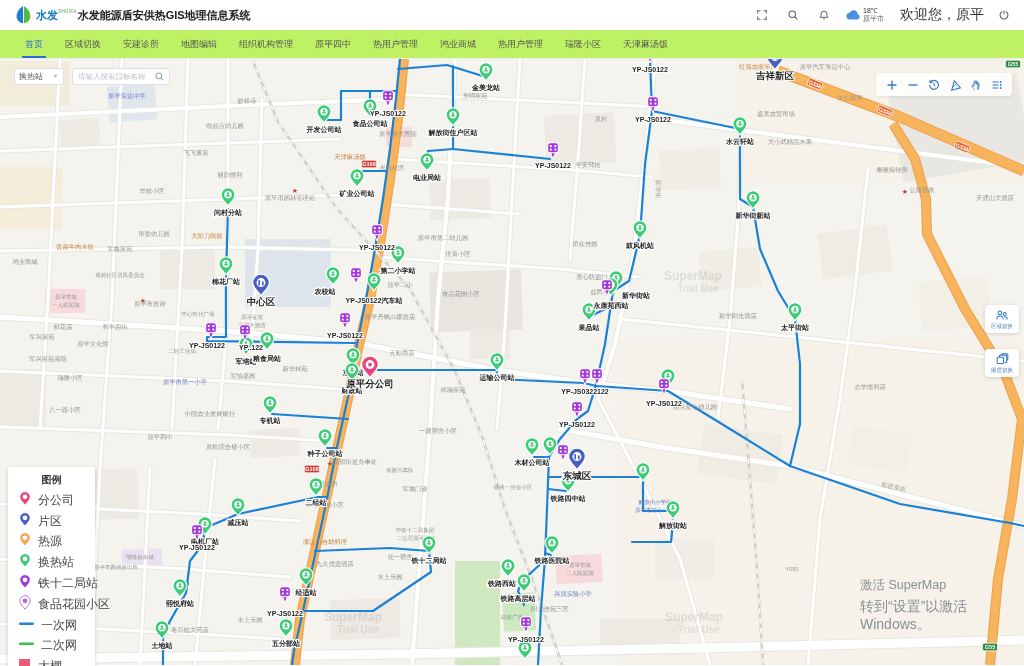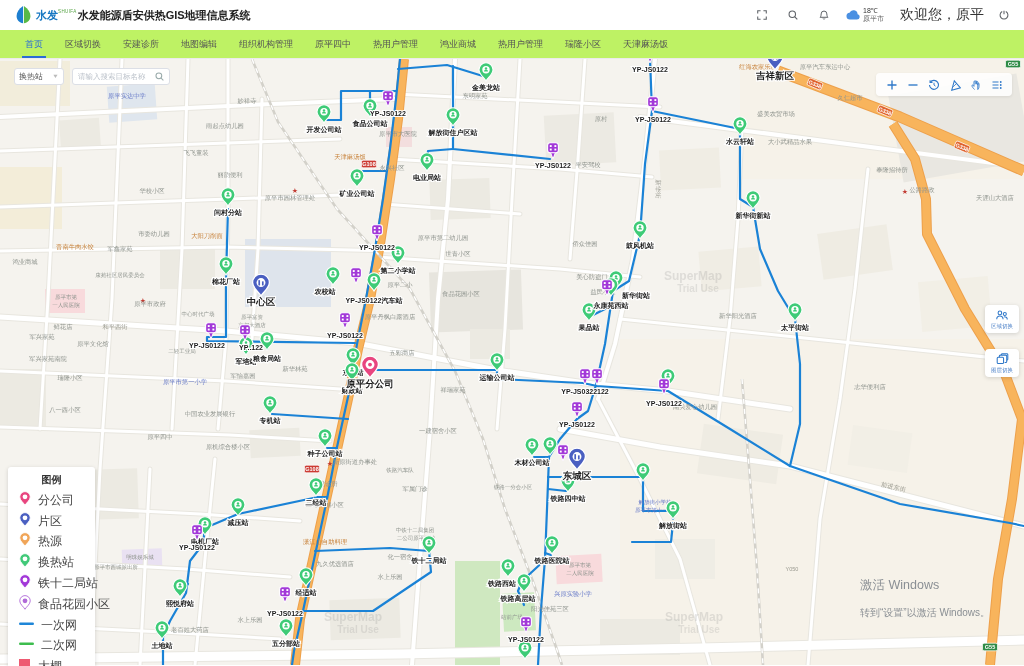--- a/index.html
+++ b/index.html
@@ -32,21 +32,21 @@
 #map-toolbar{left:876px;top:14px;width:136px;height:23px;background:rgba(255,255,255,.85);border-radius:4px;display:flex;align-items:center;justify-content:space-around;padding:0 5px;box-shadow:0 1px 3px rgba(0,0,0,.08)}
 .mtool{width:12px;height:12px;display:flex;align-items:center;justify-content:center;cursor:pointer}
 .side-btn{left:985px;width:34px;background:#fff;border-radius:4px;box-shadow:0 1px 4px rgba(0,0,0,.15);display:flex;flex-direction:column;align-items:center;padding:4px 0 3px;cursor:pointer}
 .side-btn .sb-label{font-size:5.5px;color:#4a7fc6;margin-top:2px;white-space:nowrap}
 #legend{left:8px;top:408px;width:87px;background:#fff;border-radius:3px;box-shadow:0 1px 4px rgba(0,0,0,.15);padding:6px 0 6px}
 #legend .lg-title{font-size:10px;font-weight:bold;color:#333;text-align:center;margin-bottom:3px}
 .lg-row{display:flex;align-items:center;height:20.8px;padding-left:11px;gap:7px}
 .lg-label{font-size:12px;color:#444;white-space:nowrap}
 #activation{left:860px;top:518px;color:#8a8f94;z-index:2}
 #activation .a1{font-size:12.5px}
-#activation .a2{font-size:10px;margin-top:12px}
+#activation .a2{font-size:14px;margin-top:4px}
 </style>
 </head>
 <body>
 
 <header id="app-header">
   <div class="logo">
     <svg width="19" height="21" viewBox="0 0 22 24">
       <path d="M10.5 1C5.5 4 3 8.5 3 12.5c0 4.5 3.2 8 7.5 8.5z" fill="#1d7fd0"></path>
       <path d="M11.5 1c5 3 7.5 7.5 7.5 11.5 0 4.5-3.2 8-7.5 8.5z" fill="#58b947"></path>
     </svg>
@@ -1113,16 +1113,16 @@
         <div class="lg-row">
           <span class="lg-swatch"><svg width="12" height="15">
               <rect x="0" y="2" width="11" height="11" fill="#ee5a72"></rect>
             </svg></span>
           <span class="lg-label">大棚</span>
         </div>
       </div>
   </div>
 
   <div class="overlay" id="activation">
-    <div class="a1">激活 Windows</div>
+    <div class="a1">激活 SuperMap</div>
     <div class="a2">转到“设置”以激活 Windows。</div>
   </div>
 </div>
 
 </body></html>

